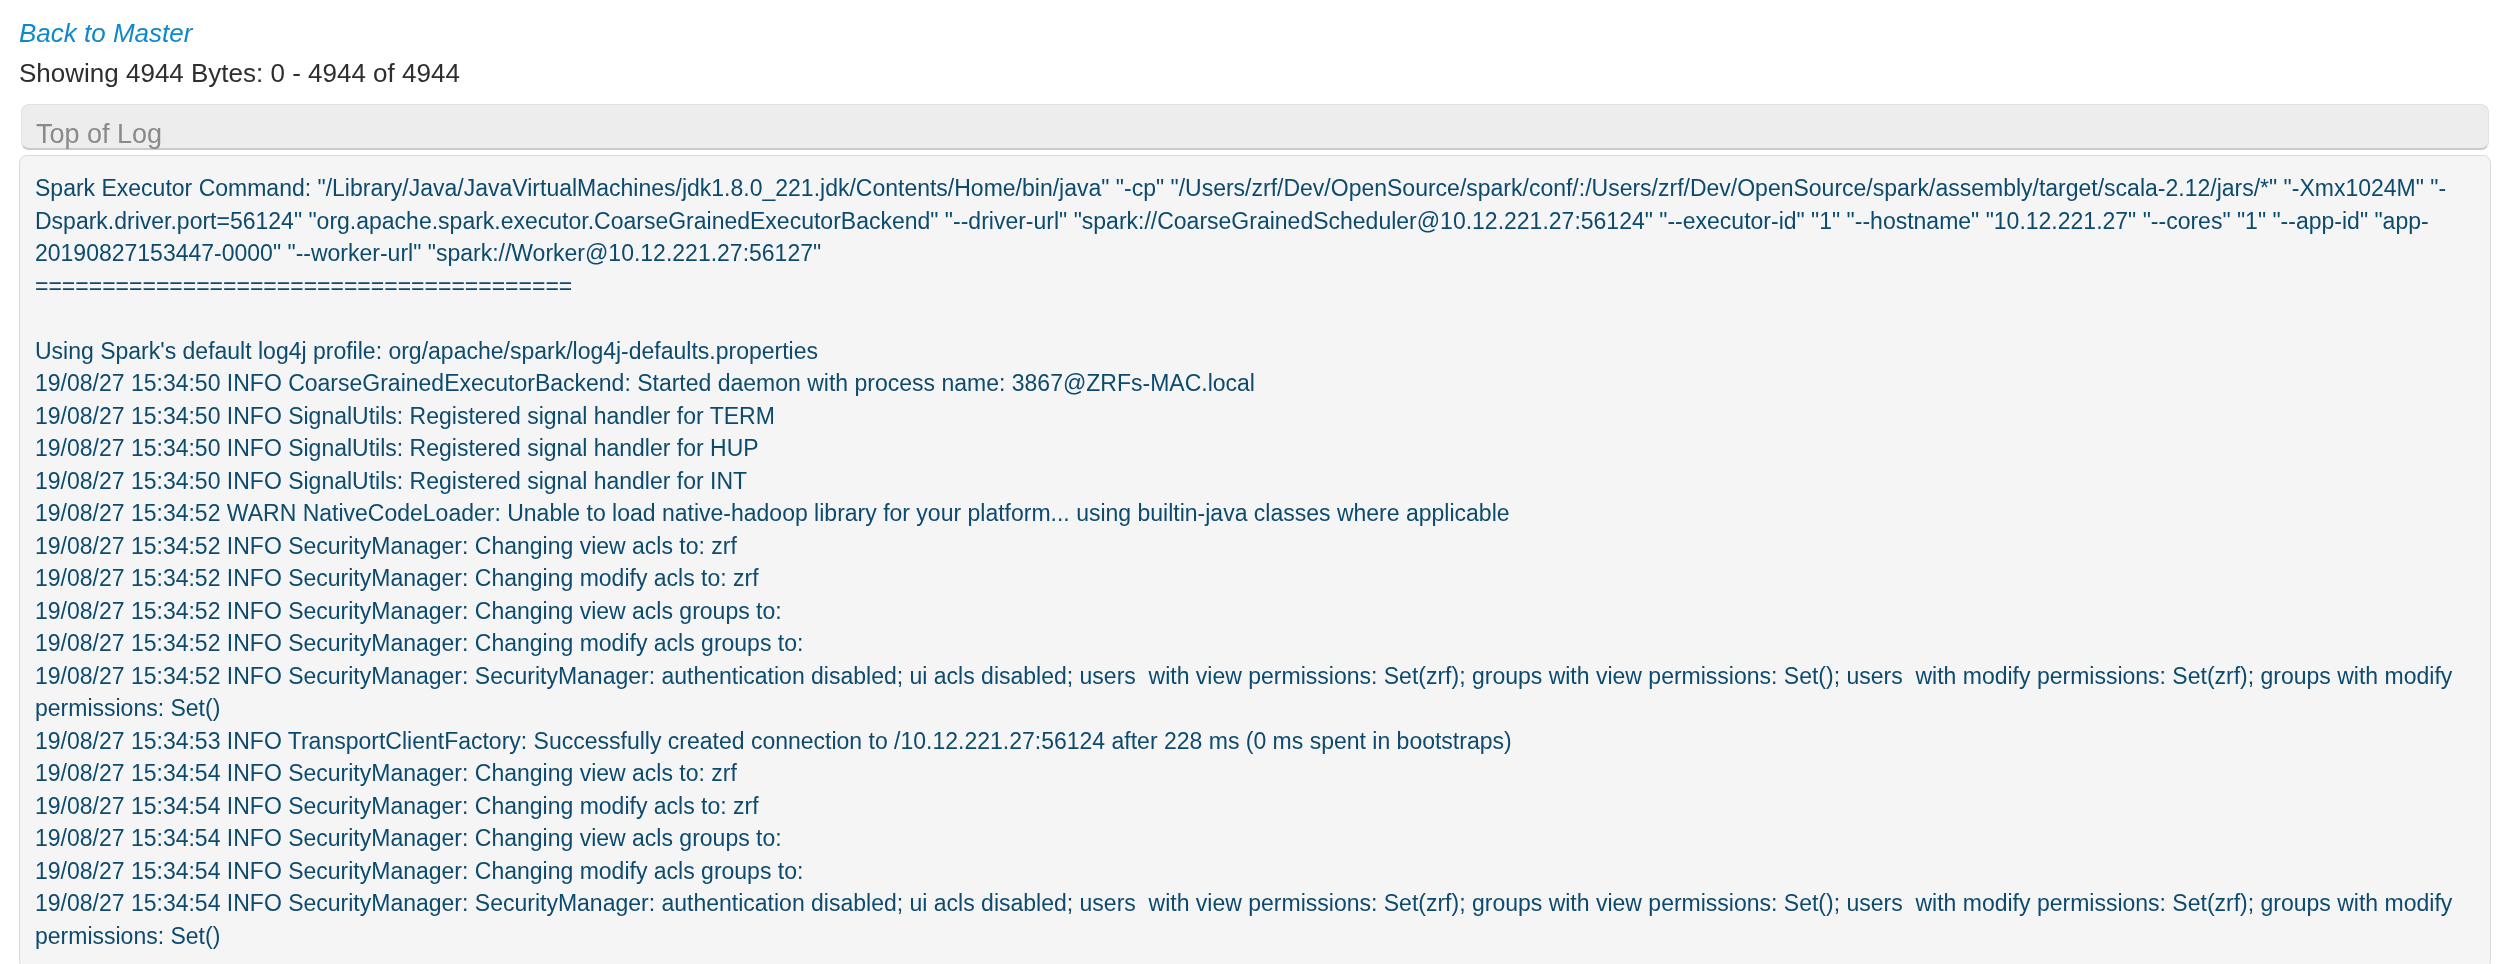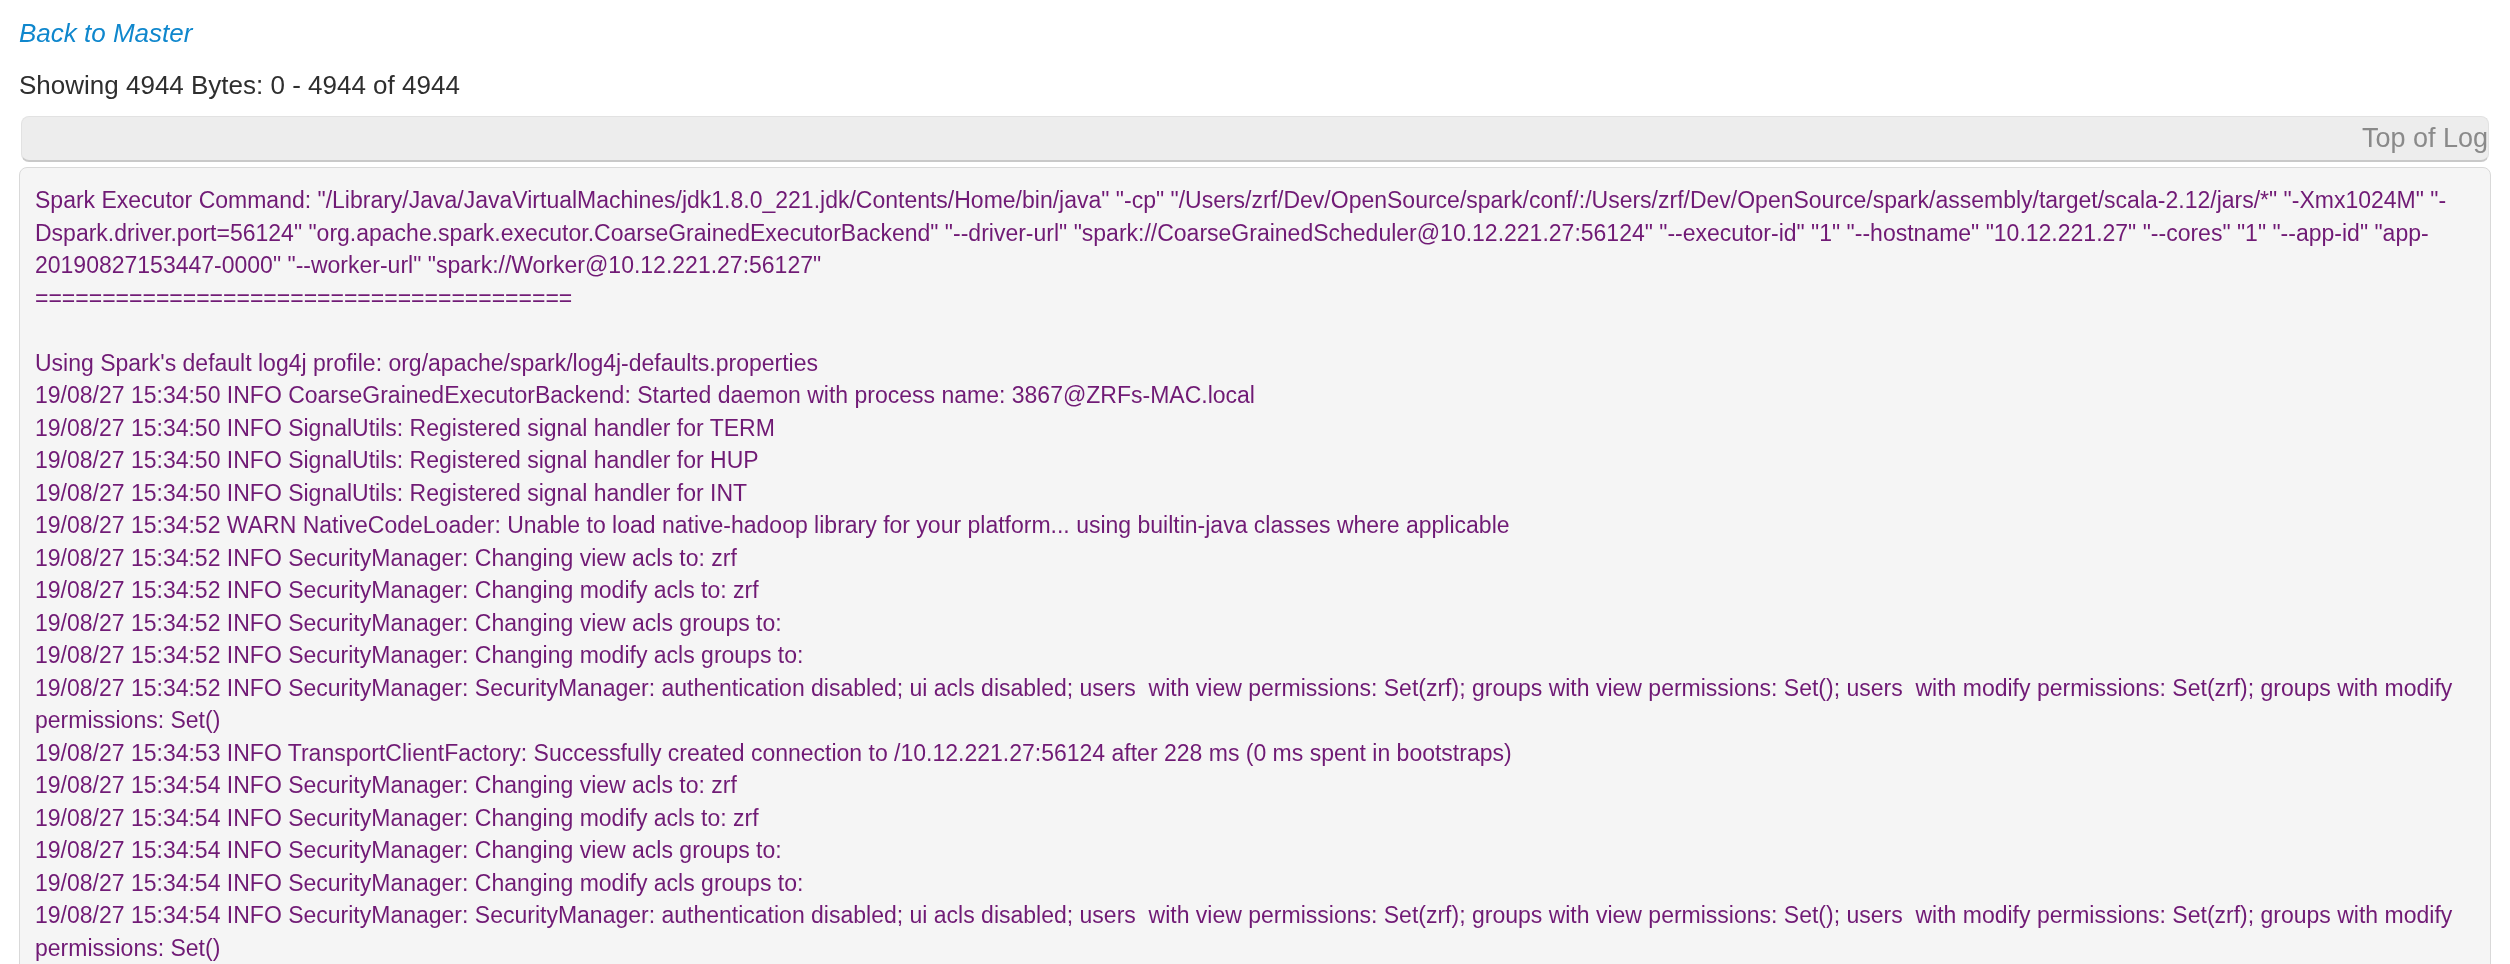--- a/index.html
+++ b/index.html
@@ -19,55 +19,55 @@
     display: inline-block;
     margin: 18px 0 0 0;
     font-size: 26px;
     line-height: 30px;
     color: #0f87cd;
     text-decoration: none;
     cursor: pointer;
     font-style: italic;
   }
   .byte-info {
-    margin-top: 22px;
+    margin-top: 10px;
     font-size: 26px;
     line-height: 30px;
     color: #2e2e2e;
   }
   .log-header-btn {
     display: block;
     width: calc(100% - 4px);
     margin: 16px auto 0 auto;
     height: 46px;
     background: #ededed;
     color: #8a8a8a;
     font-family: inherit;
     font-size: 27px;
-    text-align: right;
+    text-align: left;
     border: 1px solid #e2e2e2;
     border-bottom: 2px solid #c9c9c9;
     border-radius: 8px;
     cursor: pointer;
-    padding: 0;
+    padding: 14px;
   }
   .log-box {
     margin-top: 5px;
     width: 100%;
     min-height: 795px;
     background: #f5f5f5;
     border: 1px solid #d9d9d9;
     border-radius: 8px;
     padding: 16px 15px;
     overflow: auto;
   }
   .log-text {
     font-size: 23px;
     line-height: 32.5px;
-    color: #701a75;
+    color: #0c4a6e;
     white-space: pre-wrap;
     overflow-wrap: break-word;
   }
 </style>
 </head>
 <body>
 
 <div class="page">
 
   <a class="back-link">Back to Master</a>

